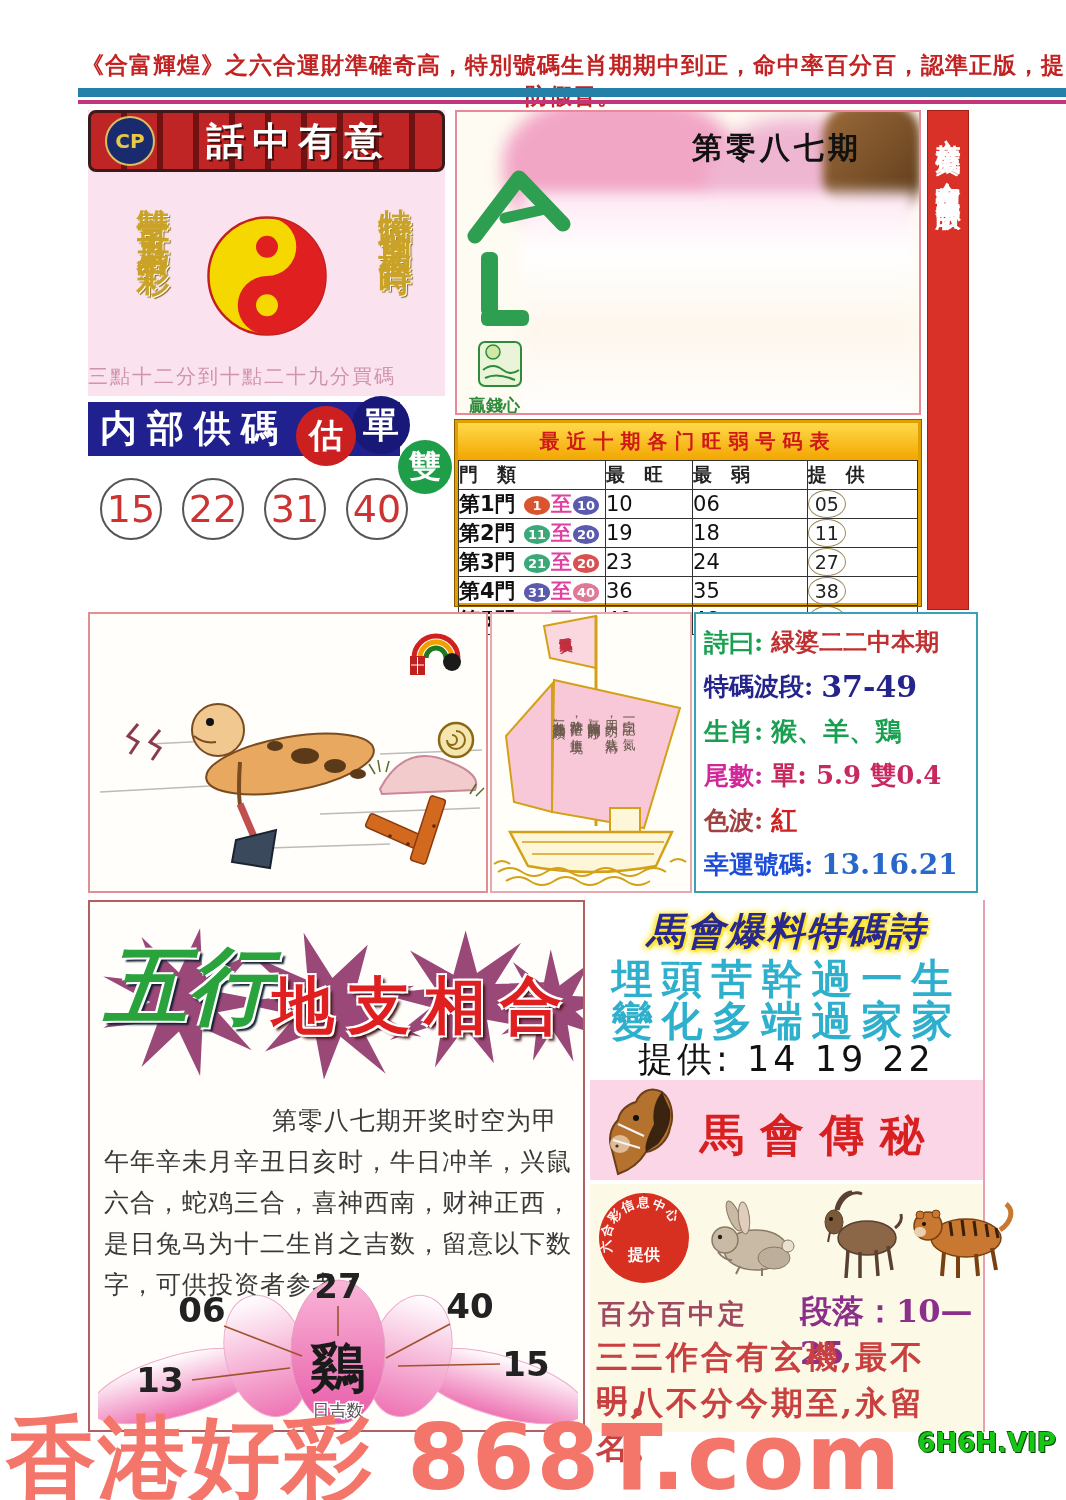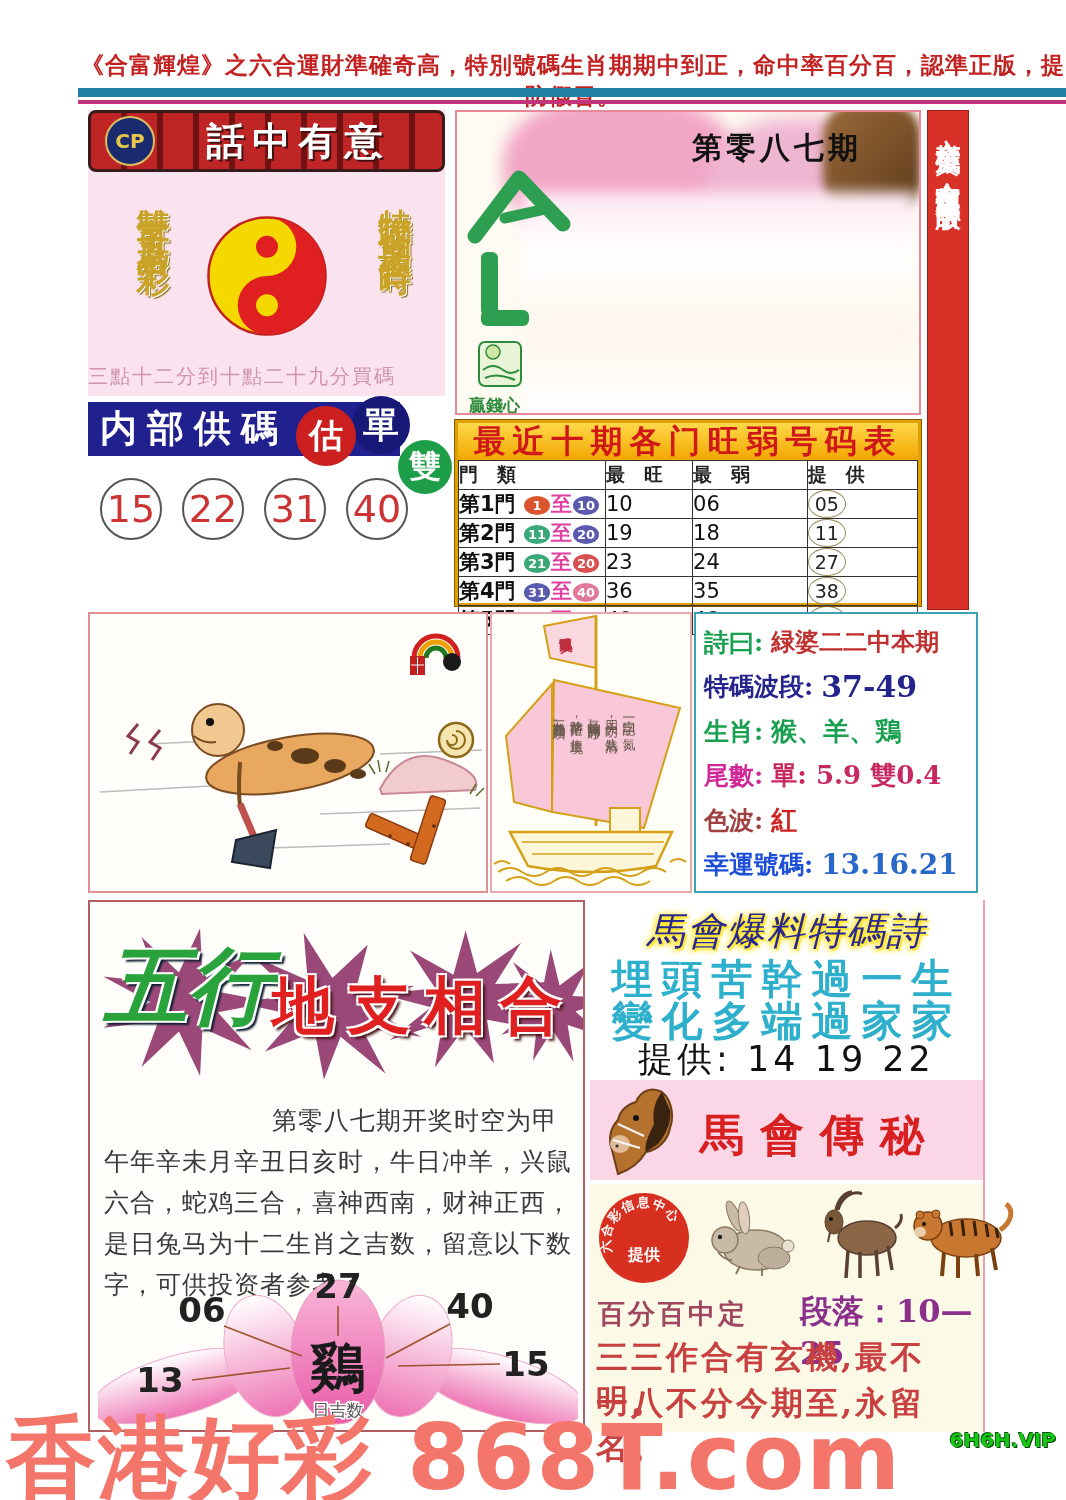--- a/index.html
+++ b/index.html
@@ -58,21 +58,21 @@
 
   
   .sidebar{top:110px;left:927px;width:40px;height:498px;background:#d93028;border:1px solid #a02018;
            display:flex;justify-content:center;z-index:2;}
   .sidebar-text{writing-mode:vertical-rl;text-orientation:upright;color:#fff;font-size:25px;font-weight:bold;
                 letter-spacing:3px;margin-top:8px;}
 
   
   .tbl-box{top:420px;left:455px;width:466px;height:186px;box-sizing:border-box;border:3px solid #e0a000;
            outline:1px solid #8a5a00;background:#fff;}
-  .tbl-title{height:37px;background:linear-gradient(#ffd94a,#f2a600);color:#d01818;font-size:32px;
+  .tbl-title{height:37px;background:linear-gradient(#ffd94a,#f2a600);color:#d01818;font-size:20px;
              font-weight:bold;letter-spacing:7px;display:flex;align-items:center;justify-content:center;}
   table.grid{border-collapse:collapse;width:100%;}
   table.grid th,table.grid td{border:1px solid #333;text-align:left;padding:0;height:28px;}
   table.grid th{font-size:19px;font-weight:bold;color:#222;}
   table.grid td{font-size:21px;color:#111;}
   .gate-cell{font-size:20px;font-weight:bold;color:#e040a0;white-space:nowrap;}
   .oval{display:inline-flex;align-items:center;justify-content:center;width:26px;height:19px;
         border-radius:50%;color:#fff;font-size:13px;font-weight:bold;margin:0 1px;vertical-align:1px;}
   .bg-orange{background:#d8552f;} .bg-blue{background:#5a5aae;} .bg-green{background:#3aa878;}
   .bg-red{background:#d85050;} .bg-rose{background:#e07898;}
@@ -105,39 +105,39 @@
   .wx-green{position:absolute;left:14px;top:28px;font-size:84px;font-weight:bold;font-style:italic;
             color:#2ba33c;font-family:"DejaVu Serif","Liberation Serif",serif;
             text-shadow:2px 2px 0 #fff,-2px -2px 0 #fff,4px 4px 2px #123;z-index:2;}
   .wx-red{position:absolute;left:182px;top:62px;font-size:62px;font-weight:bold;color:#e02020;letter-spacing:14px;
           font-family:"DejaVu Serif","Liberation Serif",serif;
           text-shadow:2px 2px 0 #fff,-2px -2px 0 #fff,2px -2px 0 #fff,-2px 2px 0 #fff,4px 4px 3px #401010;z-index:2;}
   .wx-par{position:absolute;left:14px;top:198px;width:469px;font-size:25px;line-height:41px;color:#3a3a3a;
           text-indent:168px;letter-spacing:1px;}
   
   .br-col{top:900px;left:590px;width:395px;height:532px;box-sizing:border-box;border-right:2px solid #e8a0b0;}
-  .bl-title{position:absolute;top:6px;left:0;width:100%;text-align:center;font-size:38px;font-weight:normal;
+  .bl-title{position:absolute;top:6px;left:0;width:100%;text-align:center;font-size:38px;font-weight:bold;
             font-style:italic;color:#282890;letter-spacing:2px;
             text-shadow:0 0 7px #ffe000,2px 2px 0 #ffe94a,-2px 2px 6px #ffe000;}
   .bl-line{position:absolute;left:0;width:100%;text-align:center;font-size:41px;font-weight:bold;color:#2eb0cc;
            letter-spacing:9px;font-family:"DejaVu Serif","Liberation Serif",serif;}
   .bl-offer{position:absolute;top:136px;left:0;width:100%;text-align:center;font-size:35px;color:#111;letter-spacing:4px;}
   .cm-band{position:absolute;top:180px;left:0;width:100%;height:100px;background:#fbd6e6;}
   .cm-title{position:absolute;left:110px;top:26px;font-size:44px;font-weight:bold;color:#d82020;letter-spacing:16px;}
   .cream{position:absolute;top:284px;left:0;width:100%;height:248px;background:#fcfae6;}
   .certain-caption{position:absolute;left:8px;top:112px;font-size:27px;font-weight:bold;color:#a04860;letter-spacing:3px;}
   .certain-range{position:absolute;left:210px;top:106px;font-size:32px;font-weight:bold;color:#8b2f8b;
                  font-family:"DejaVu Serif","Liberation Serif",serif;}
   .red-line{position:absolute;left:6px;width:386px;font-size:32px;font-weight:bold;color:#c84040;letter-spacing:3px;
             font-family:"DejaVu Serif","Liberation Serif",serif;}
 
   
   .wm-main{top:1398px;left:6px;font-size:90px;font-weight:800;color:#f4766b;white-space:nowrap;z-index:40;
            letter-spacing:2px;}
-  .wm-corner{top:1428px;right:10px;font-size:20px;font-weight:bold;color:#16c716;z-index:40;
+  .wm-corner{top:1428px;right:10px;font-size:26px;font-weight:bold;color:#16c716;z-index:40;
              text-shadow:1px 1px 0 #064006,-1px -1px 0 #0a5a0a;}
 </style>
 </head>
 <body>
 
 <div id="page">
 
   <div class="abs tagline">《合富輝煌》之六合運財準確奇高，特別號碼生肖期期中到正，命中率百分百，認準正版，提防假冒。</div>
   <div class="abs bar-blue"></div>
   <div class="abs bar-pink"></div>

